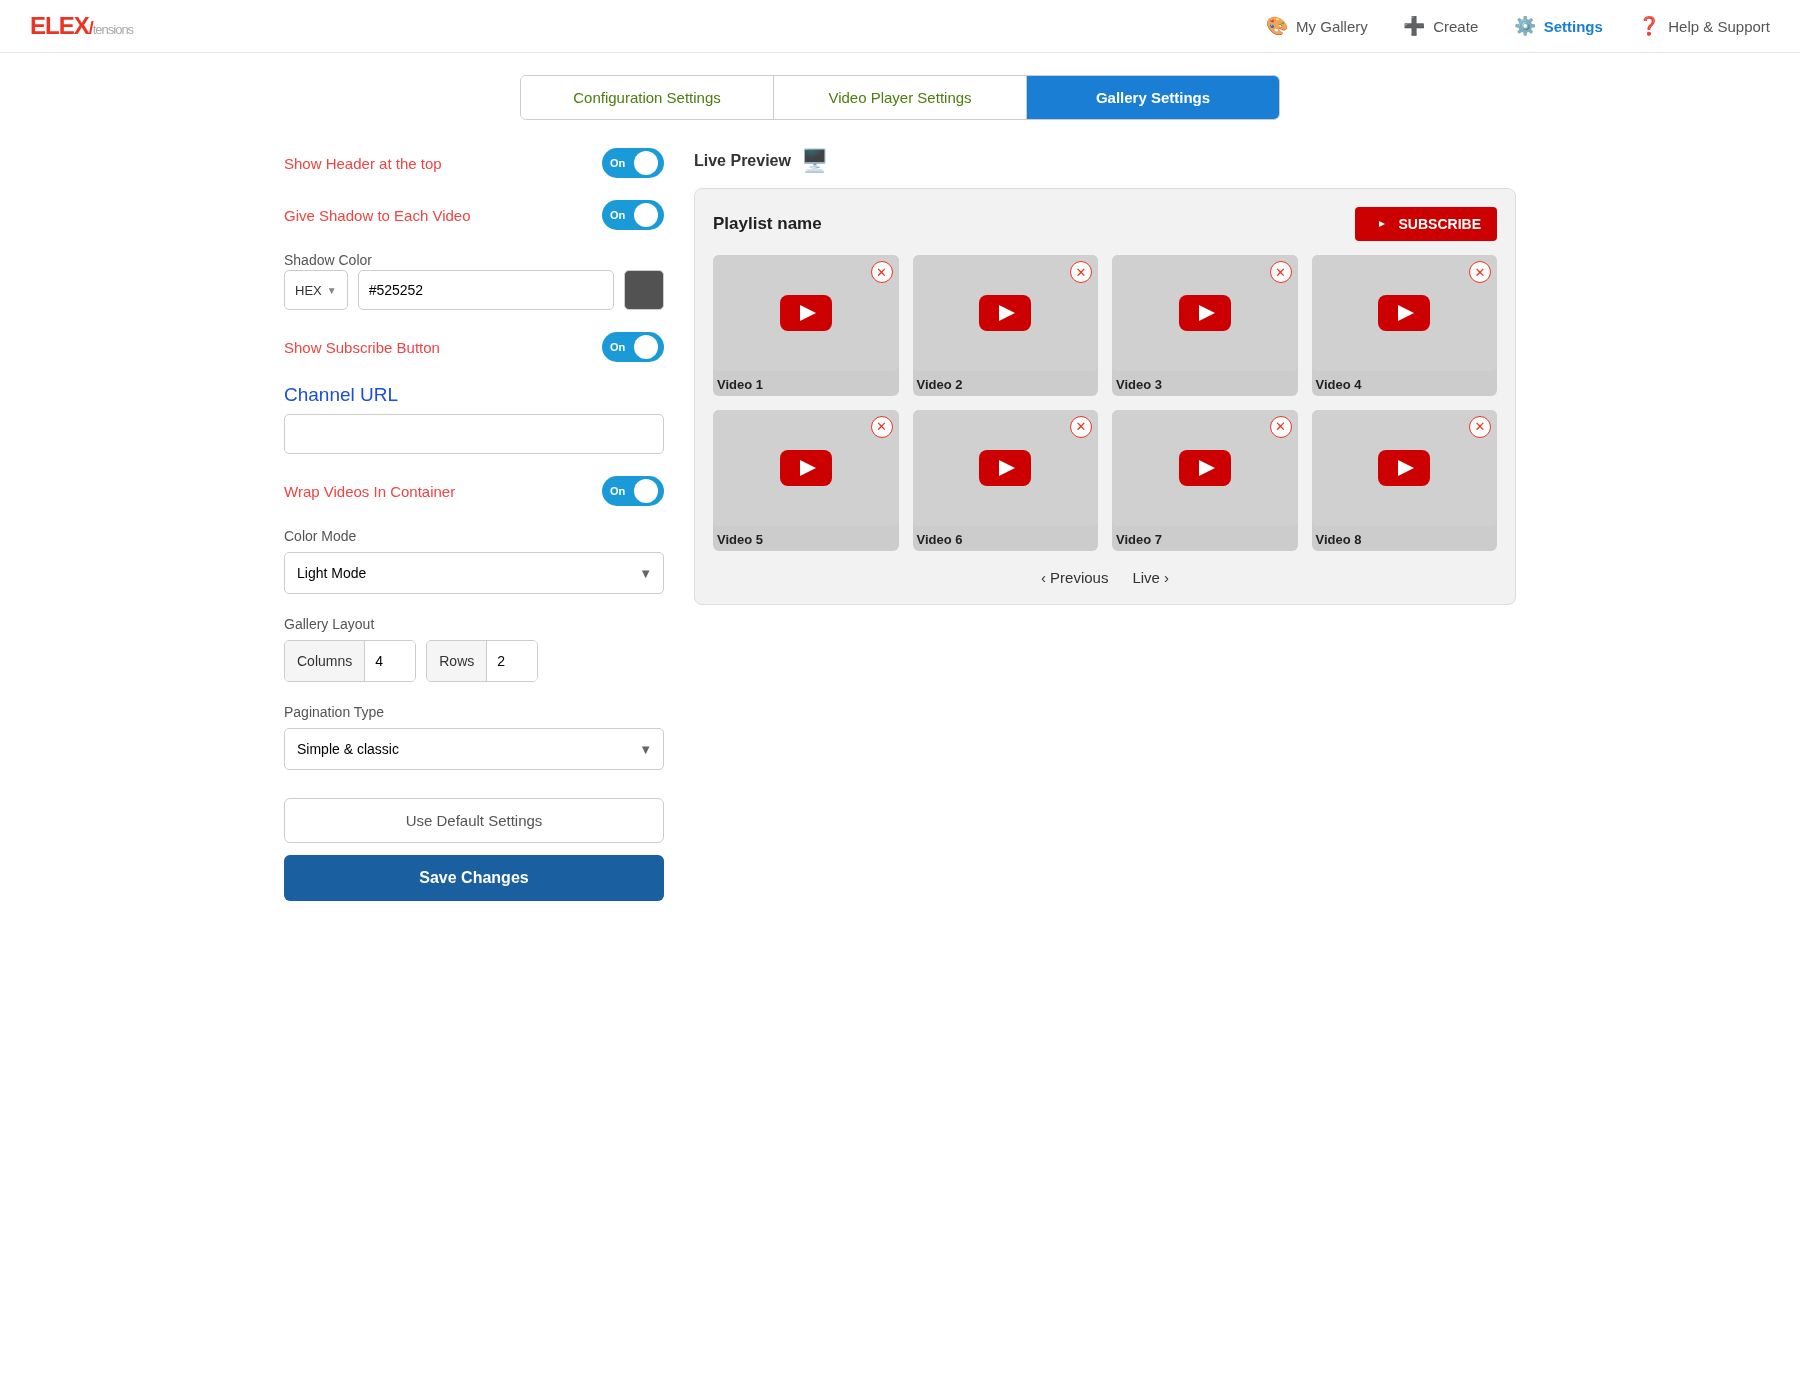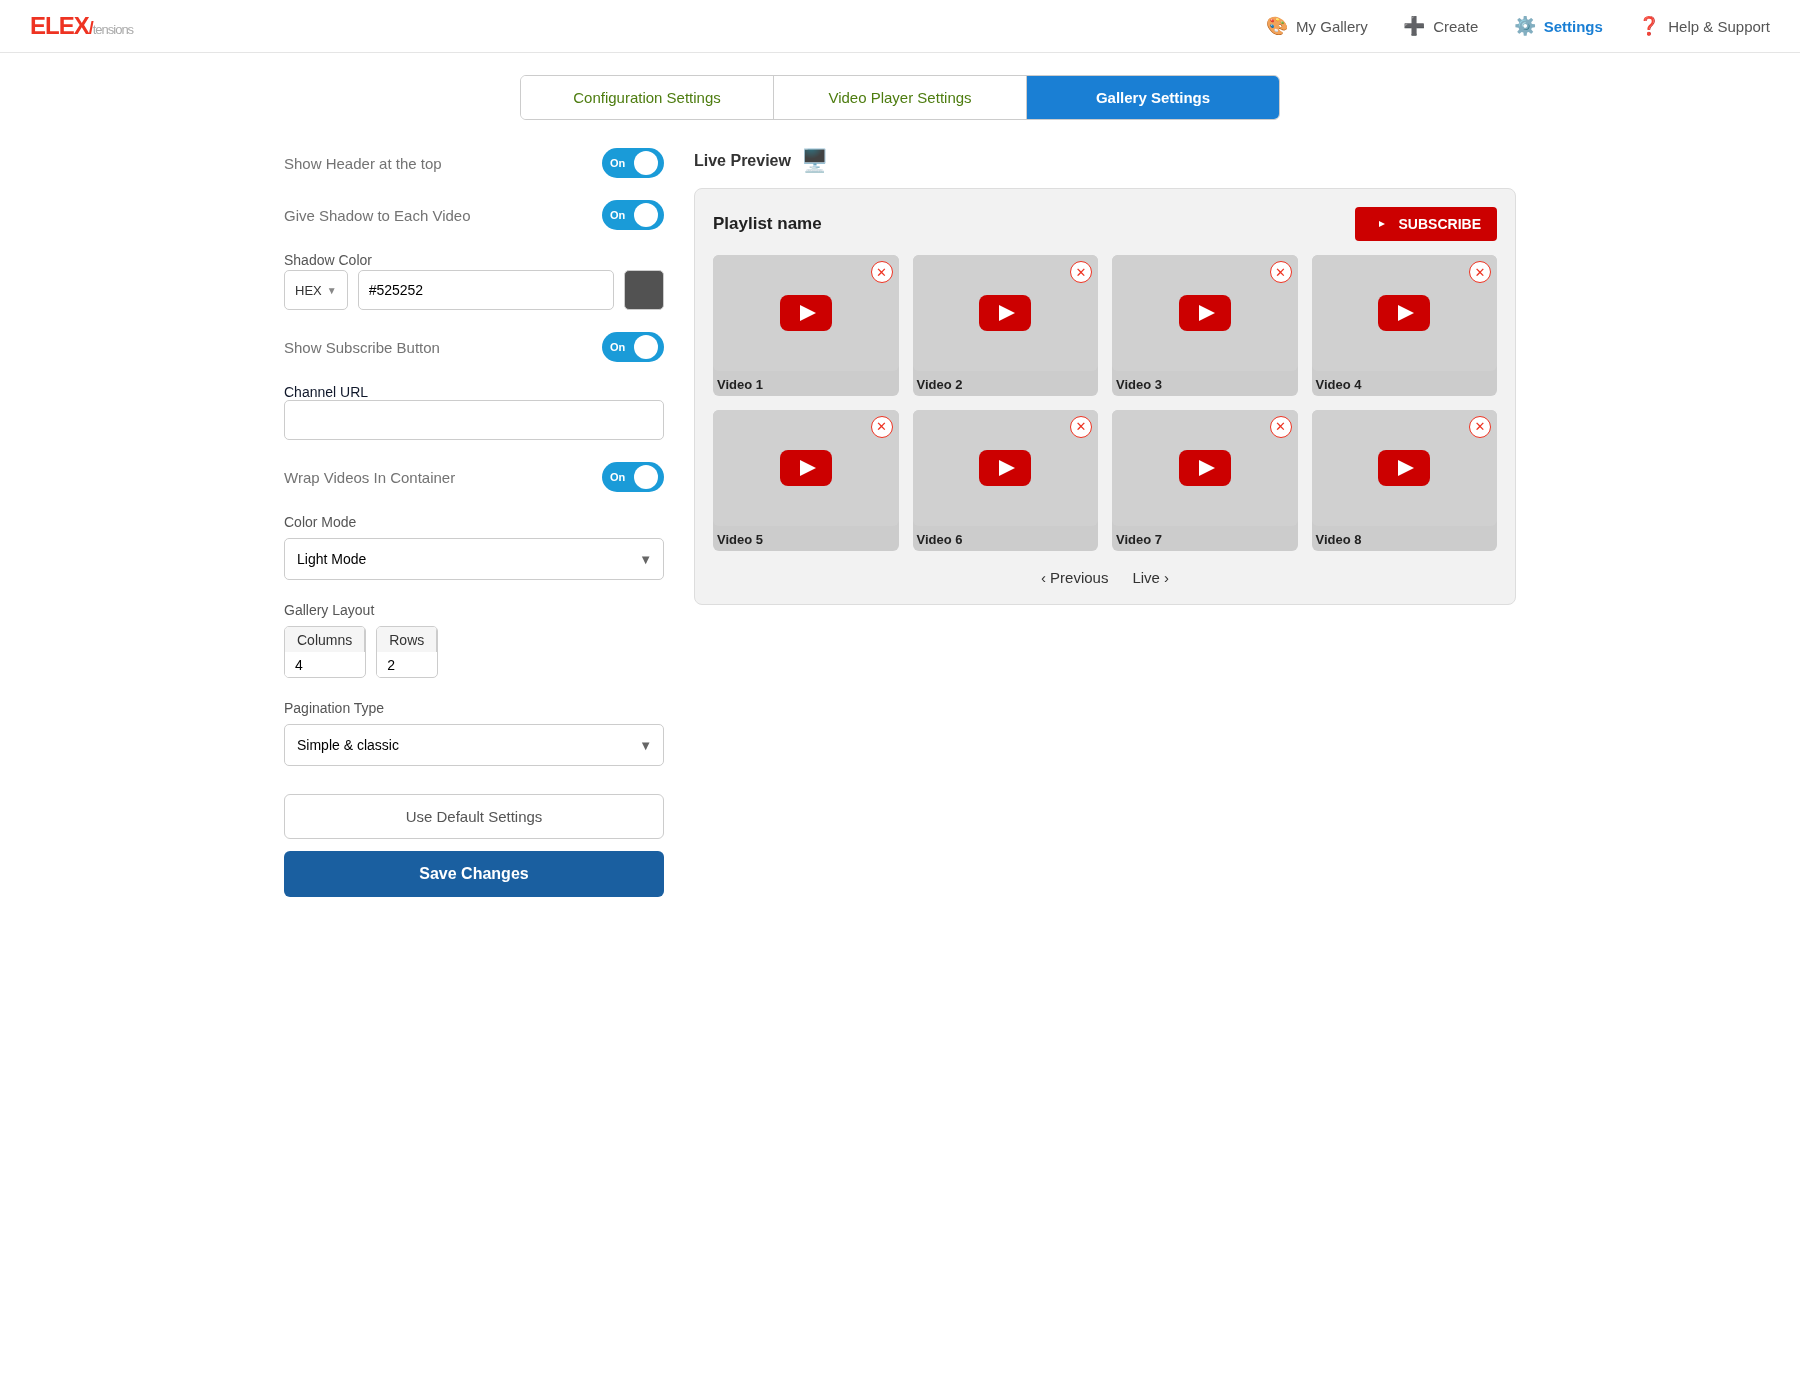--- a/index.html
+++ b/index.html
@@ -18,54 +18,54 @@
     .tab { flex: 1; padding: 13px 10px; text-align: center; font-size: 15px; font-weight: 500; cursor: pointer; background: #fff; color: #4d7c0f; border: none; border-right: 1.5px solid #ccc; }
     .tab:last-child { border-right: none; }
     .tab.active { background: #1a7fd4; color: #fff; font-weight: 600; }
 
     
     .content { display: flex; padding: 28px 24px 0 24px; gap: 30px; max-width: 1280px; margin: 0 auto; }
 
     
     .left-panel { width: 380px; flex-shrink: 0; }
     .setting-row { display: flex; align-items: center; justify-content: space-between; margin-bottom: 22px; }
-    .setting-label { font-size: 15px; color: #737373; }
+    .setting-label { font-size: 15px; color: #ef4444; }
 
     
     .toggle { position: relative; display: inline-block; width: 62px; height: 30px; cursor: pointer; }
     .toggle input { opacity: 0; width: 0; height: 0; }
     .toggle-slider { position: absolute; top: 0; left: 0; right: 0; bottom: 0; background: #1a9bd8; border-radius: 30px; transition: .3s; }
     .toggle-slider:before { position: absolute; content: ""; height: 24px; width: 24px; left: 32px; bottom: 3px; background: white; border-radius: 50%; transition: .3s; }
     .toggle-label { position: absolute; left: 8px; top: 50%; transform: translateY(-50%); color: #fff; font-size: 11px; font-weight: 700; }
 
     
     .shadow-color-section { margin-bottom: 22px; }
     .shadow-color-label { font-size: 14px; color: #555; margin-bottom: 2px; }
     .shadow-color-row { display: flex; align-items: center; gap: 10px; }
     .hex-select { display: flex; align-items: center; border: 1.5px solid #ccc; border-radius: 5px; padding: 6px 10px; gap: 5px; font-size: 13px; background: #fff; cursor: pointer; height: 40px; }
     .hex-input { flex: 1; border: 1.5px solid #ccc; border-radius: 5px; padding: 6px 10px; font-size: 14px; height: 40px; }
     .color-swatch { width: 40px; height: 40px; border-radius: 5px; background: #525252; border: 1px solid #ccc; }
 
     
     .channel-url-section { margin-bottom: 22px; }
-    .channel-url-label { font-size: 14px; color: #0f172a; margin-bottom: 0; }
+    .channel-url-label { font-size: 19px; color: #1d4ed8; margin-bottom: 8px; }
     .channel-url-input { width: 100%; border: 1.5px solid #ccc; border-radius: 5px; padding: 8px 10px; font-size: 14px; height: 40px; }
 
     
     .dropdown-section { margin-bottom: 22px; }
     .dropdown-label { font-size: 14px; color: #555; margin-bottom: 8px; }
     .dropdown-wrapper { position: relative; }
     .dropdown-wrapper select { width: 100%; border: 1.5px solid #ccc; border-radius: 5px; padding: 9px 12px; font-size: 14px; height: 42px; appearance: none; background: #fff; cursor: pointer; }
     .dropdown-arrow { position: absolute; right: 12px; top: 50%; transform: translateY(-50%); pointer-events: none; font-size: 13px; color: #666; }
 
     
     .gallery-layout-section { margin-bottom: 22px; }
     .gallery-layout-label { font-size: 14px; color: #555; margin-bottom: 8px; }
     .gallery-layout-row { display: flex; gap: 10px; }
-    .layout-input-group { display: flex; align-items: flex-start; border: 1.5px solid #ccc; border-radius: 5px; overflow: hidden; height: 52px; flex-direction: column; }
+    .layout-input-group { display: flex; align-items: flex-end; border: 1.5px solid #ccc; border-radius: 5px; overflow: hidden; height: 42px; }
     .layout-input-tag { padding: 0 12px; background: #f5f5f5; border-right: 1.5px solid #ccc; font-size: 14px; font-weight: 500; display: flex; align-items: center; height: 100%; }
     .layout-input-val { border: none; outline: none; padding: 0 10px; font-size: 14px; width: 50px; height: 100%; }
 
     
     .pagination-section { margin-bottom: 28px; }
     .pagination-label { font-size: 14px; color: #555; margin-bottom: 8px; }
 
     
     .btn-default { width: 100%; padding: 13px; border: 1.5px solid #ccc; border-radius: 6px; background: #fff; font-size: 15px; color: #555; cursor: pointer; margin-bottom: 12px; }
     .btn-save { width: 100%; padding: 14px; border: none; border-radius: 6px; background: #1a5fa0; font-size: 16px; color: #fff; cursor: pointer; font-weight: 600; }

